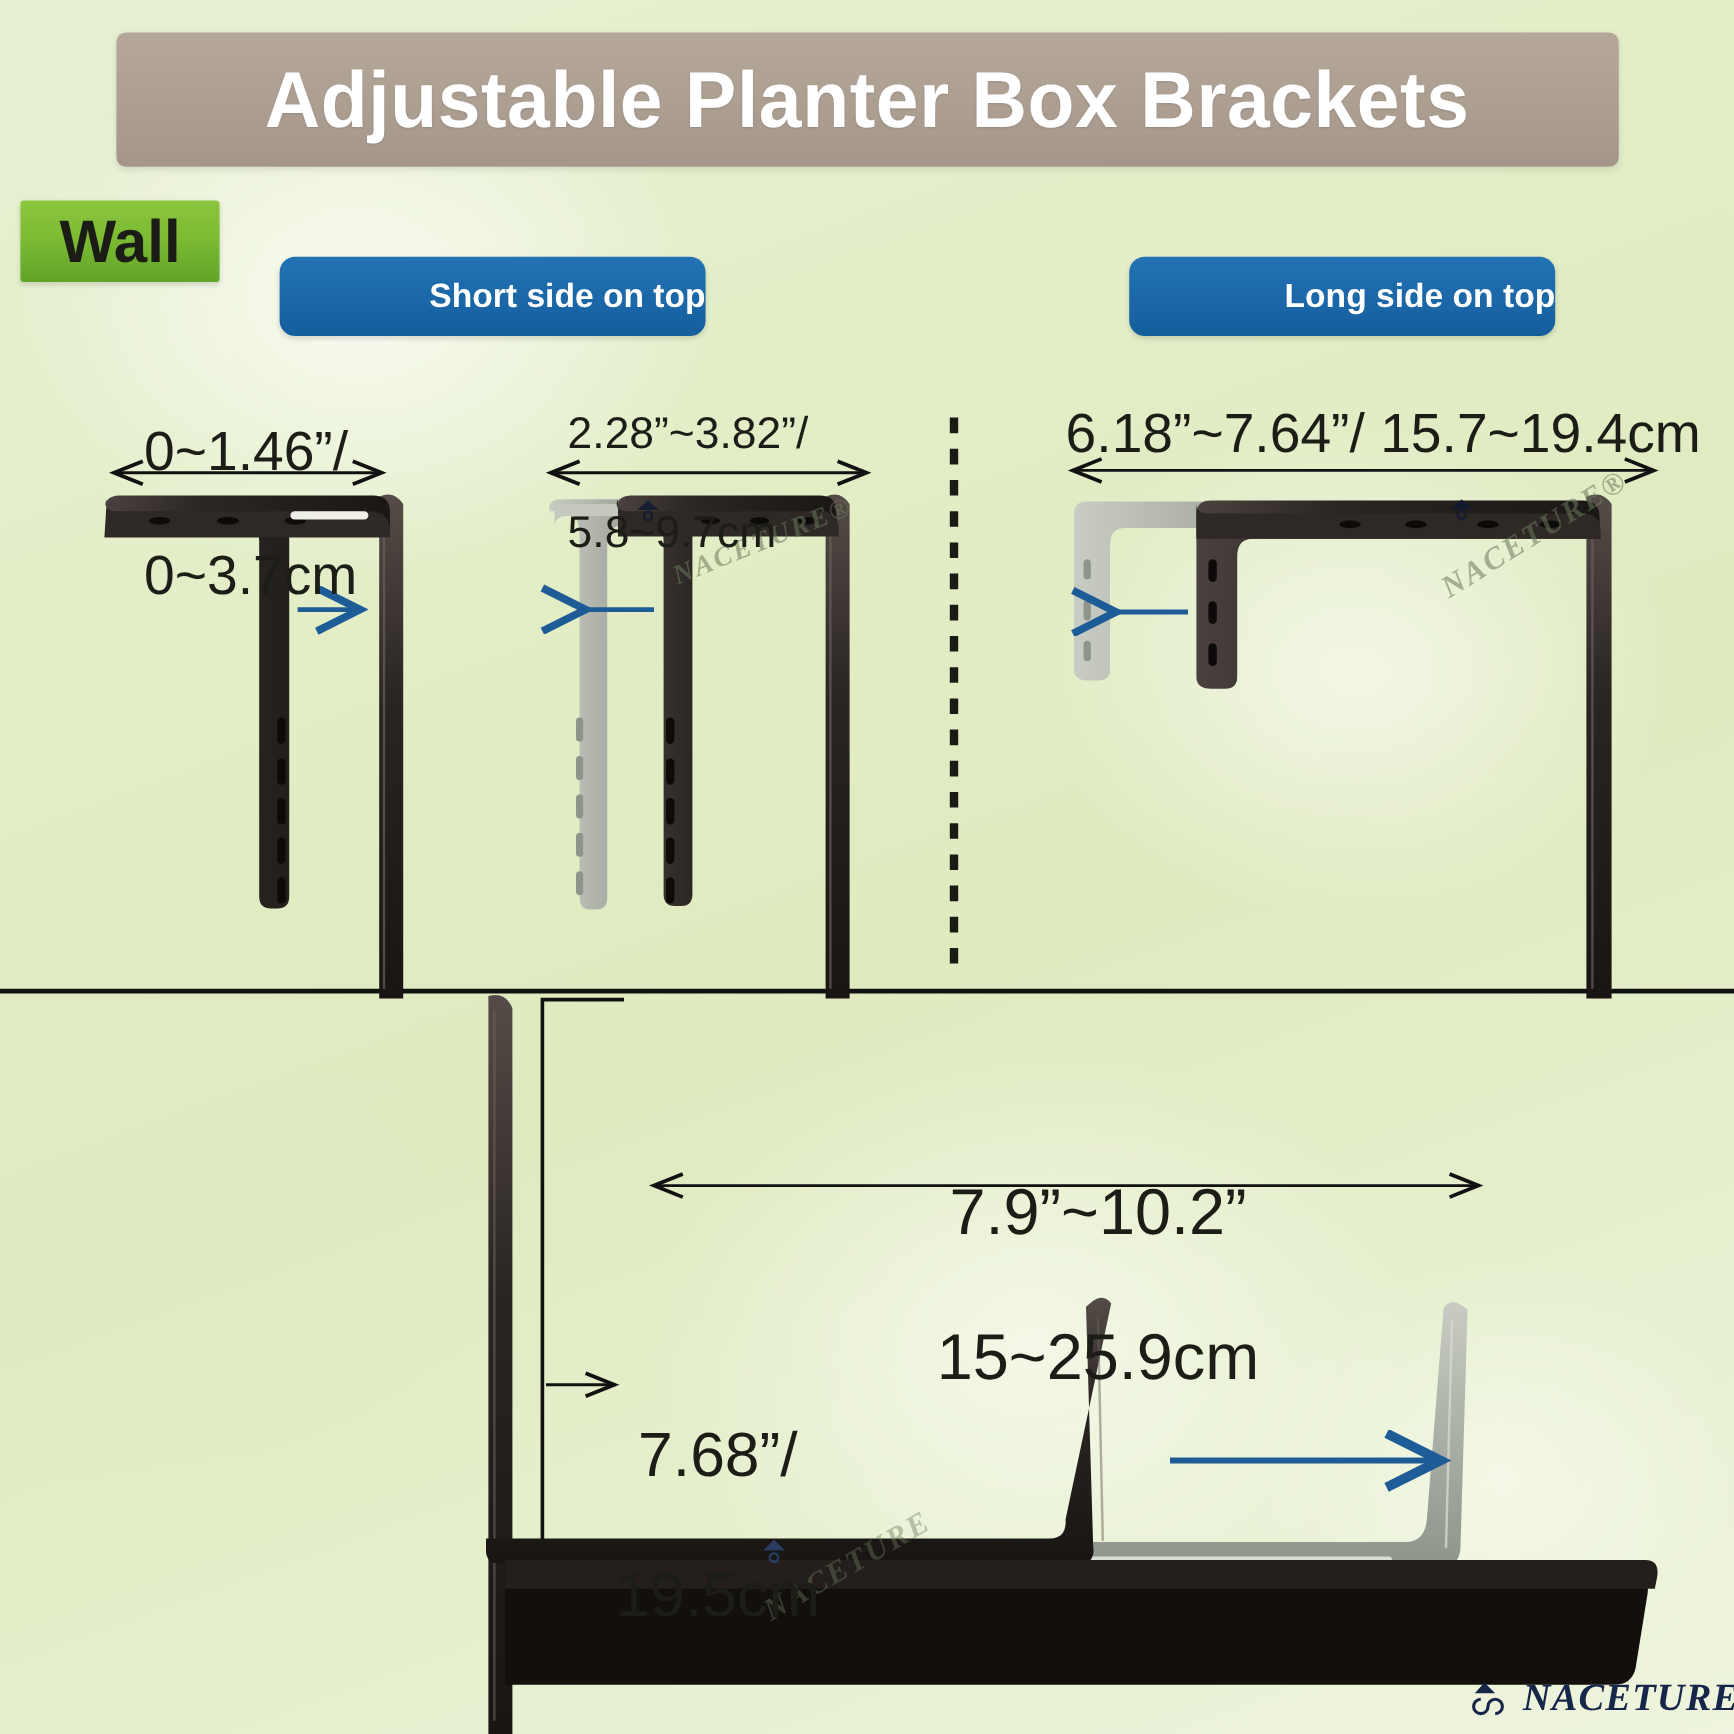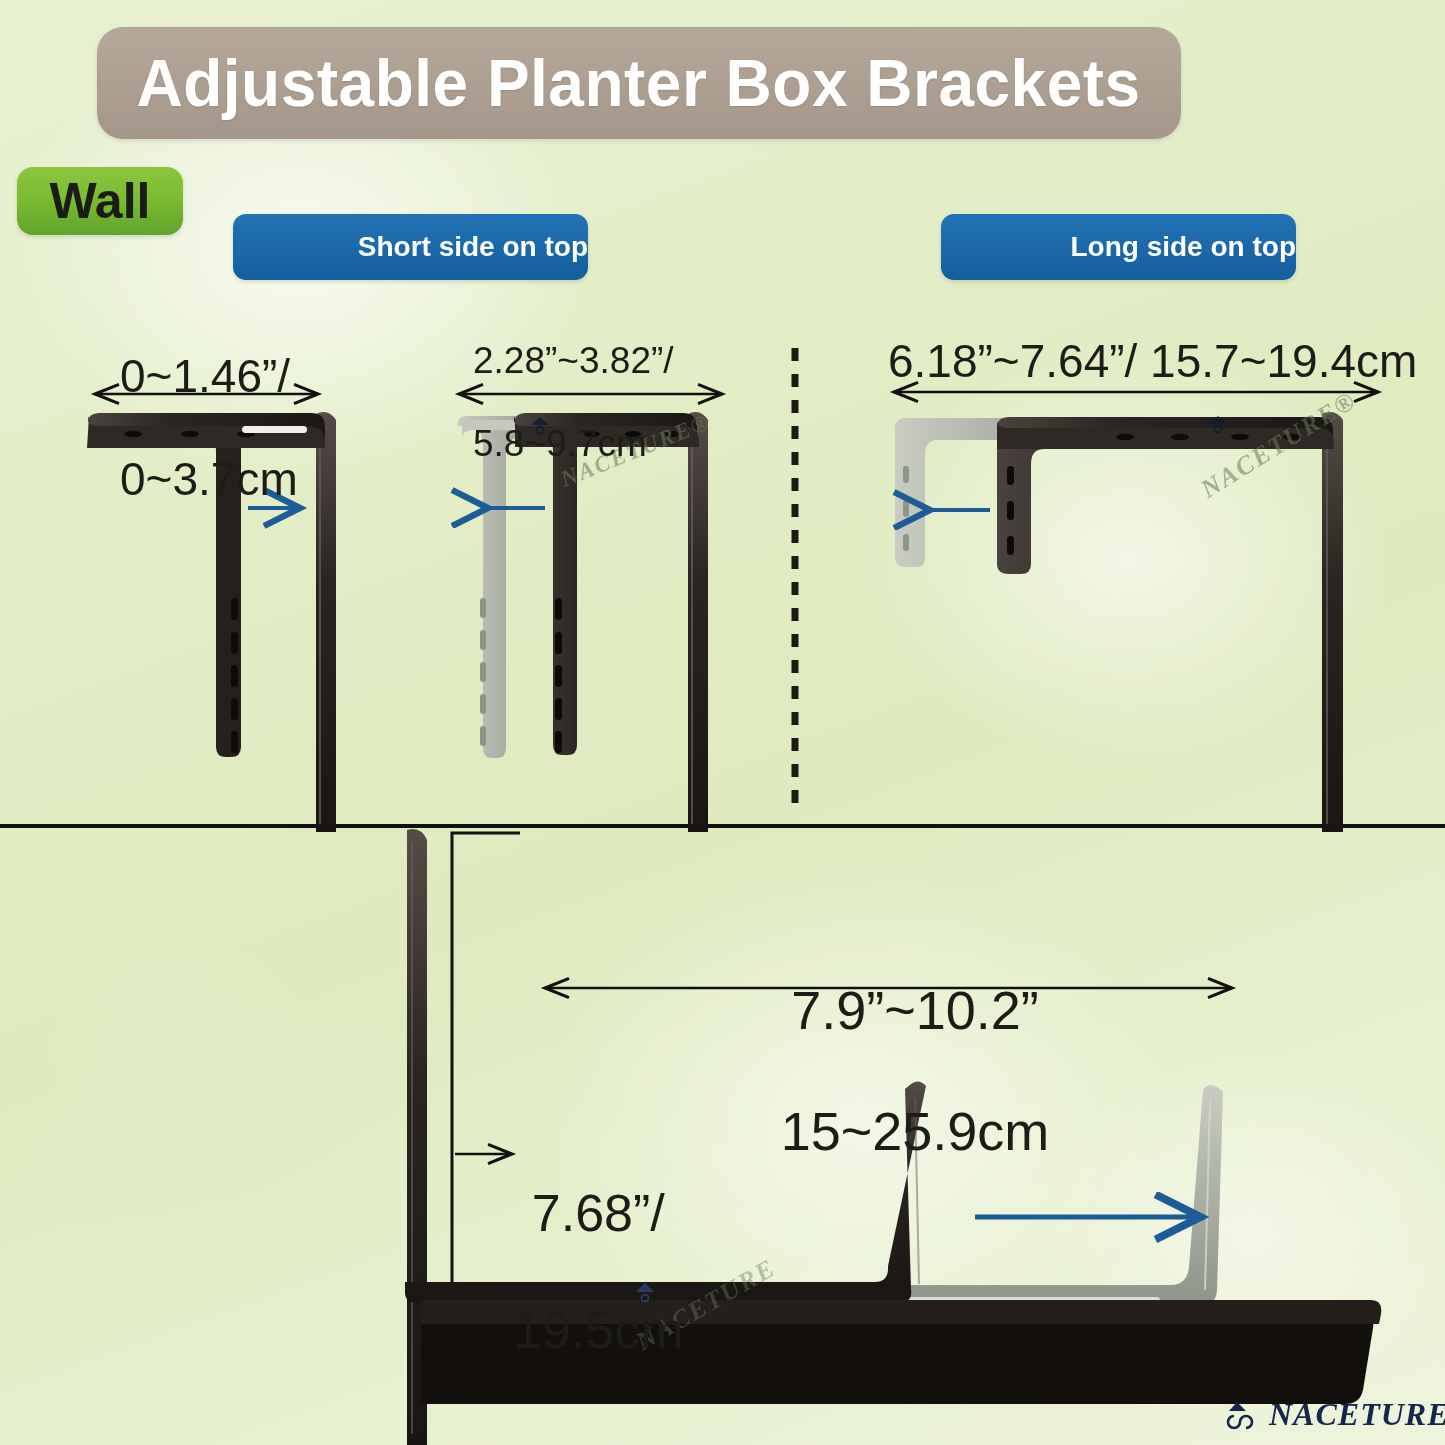--- a/index.html
+++ b/index.html
@@ -15,37 +15,37 @@
       radial-gradient(ellipse 380px 300px at 1130px 560px, rgba(255,255,255,.6), rgba(255,255,255,0) 70%),
       radial-gradient(ellipse 460px 360px at 860px 1120px, rgba(255,255,255,.55), rgba(255,255,255,0) 70%),
       radial-gradient(ellipse 300px 260px at 1250px 1230px, rgba(255,255,255,.45), rgba(255,255,255,0) 70%),
       radial-gradient(ellipse 360px 300px at 180px 1050px, rgba(223,235,196,.75), rgba(255,255,255,0) 72%),
       linear-gradient(160deg,#e8f0d2 0%,#e3eec8 28%,#dfeabf 55%,#e7f0cf 78%,#eef4dd 100%);
     overflow:hidden;
   }
 
   
   .title-banner{
-    position:absolute;left:97px;top:27px;width:1084px;height:112px;
+    position:absolute;left:97px;top:27px;width:1252px;height:112px;
     background:linear-gradient(180deg,#b5a89b 0%,#ad9f92 50%,#a4968a 100%);
-    border-radius:26px;
+    border-radius:8px;
     display:flex;align-items:center;justify-content:center;
     box-shadow:0 2px 5px rgba(0,0,0,.10);
   }
   .title-banner .t{
     color:#fff;font-weight:bold;font-size:66px;letter-spacing:.5px;
     transform:scaleX(.97);white-space:nowrap;
     text-shadow:0 1px 2px rgba(0,0,0,.12);
   }
 
   
   .badge-green{
     position:absolute;
     background:linear-gradient(180deg,#8cc63f 0%,#7cbb33 45%,#61a42a 100%);
-    border-radius:16px;
+    border-radius:3px;
     display:flex;align-items:center;justify-content:center;
     color:#1c1c16;font-weight:bold;
     box-shadow:0 2px 4px rgba(0,0,0,.13);
   }
   #badge-wall{left:17px;top:167px;width:166px;height:68px;font-size:50px;}
   #badge-flowerbox{left:21px;top:862px;width:360px;height:84px;font-size:58px;}
 
   
   .badge-blue{
     position:absolute;

